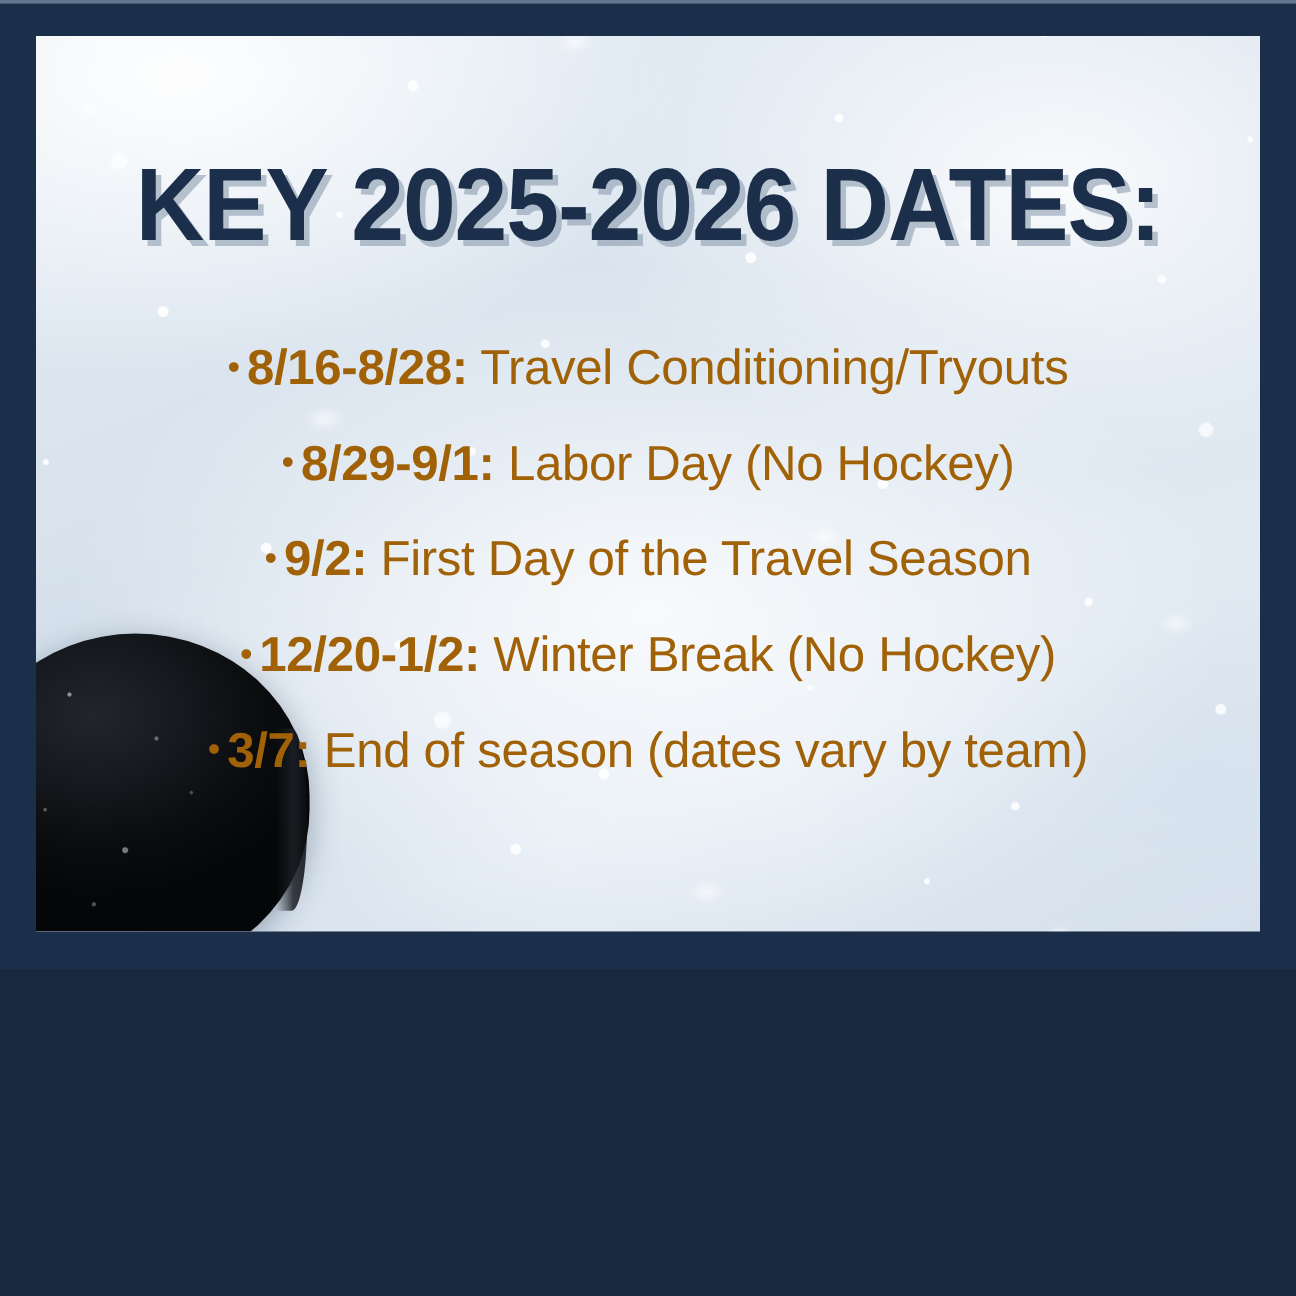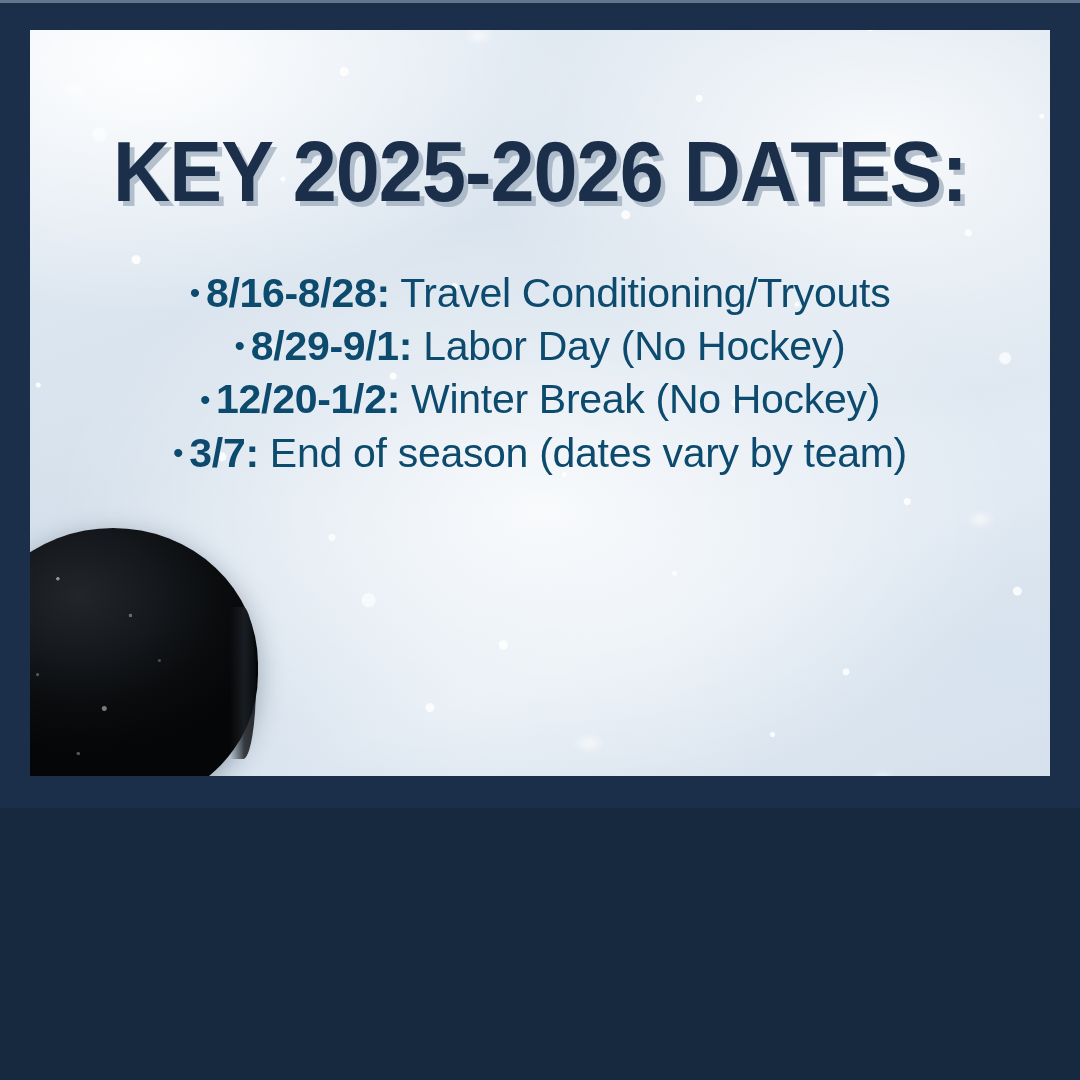--- a/index.html
+++ b/index.html
@@ -182,22 +182,22 @@
     left: 0;
     top: 238px;
     width: 100%;
     padding: 0;
     margin: 0;
     list-style: none;
     text-align: center;
   }
   .date-item {
     font-size: 41px;
-    line-height: 50px;
-    color: #0c4a6e;
+    line-height: 77px;
+    color: #a16207;
     white-space: nowrap;
     letter-spacing: -.3px;
   }
   .bullet {
     font-size: 30px;
     vertical-align: middle;
     margin-right: 6px;
     position: relative;
     top: -3px;
   }
@@ -235,20 +235,23 @@
     </div>
 
     <div id="title">KEY 2025-2026 DATES:</div>
 
     <ul id="dates-list">
       <li class="date-item">
         <span class="bullet">•</span><span class="date-label">8/16-8/28:</span> <span class="date-desc">Travel Conditioning/Tryouts</span>
       </li>
       <li class="date-item">
         <span class="bullet">•</span><span class="date-label">8/29-9/1:</span> <span class="date-desc">Labor Day (No Hockey)</span>
+      </li>
+      <li class="date-item">
+        <span class="bullet">•</span><span class="date-label">9/2:</span> <span class="date-desc">First Day of the Travel Season</span>
       </li>
       <li class="date-item">
         <span class="bullet">•</span><span class="date-label">12/20-1/2:</span> <span class="date-desc">Winter Break (No Hockey)</span>
       </li>
       <li class="date-item">
         <span class="bullet">•</span><span class="date-label">3/7:</span> <span class="date-desc">End of season (dates vary by team)</span>
       </li>
     </ul>
 
     <div id="logo">

